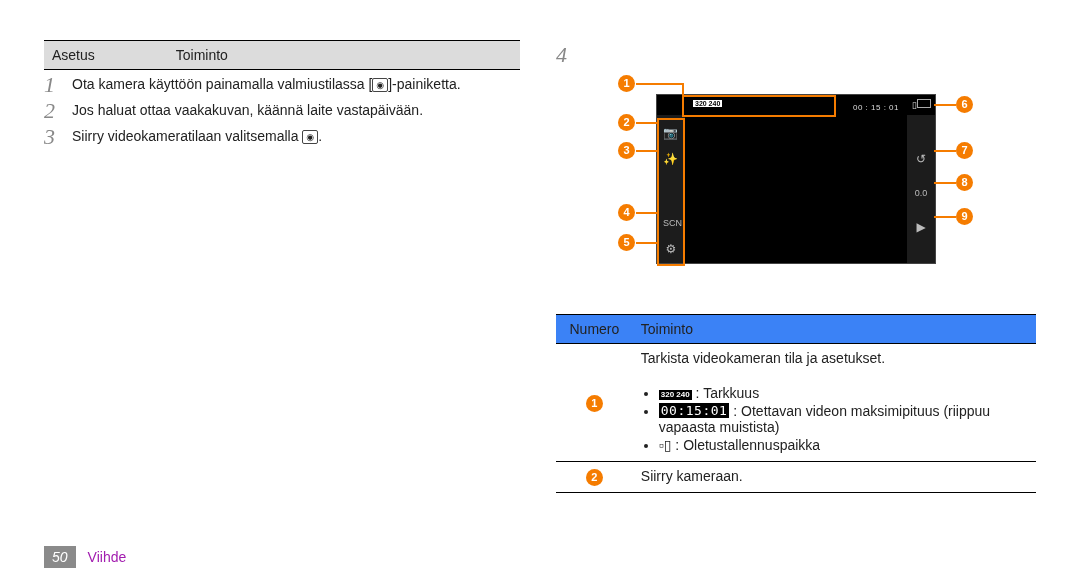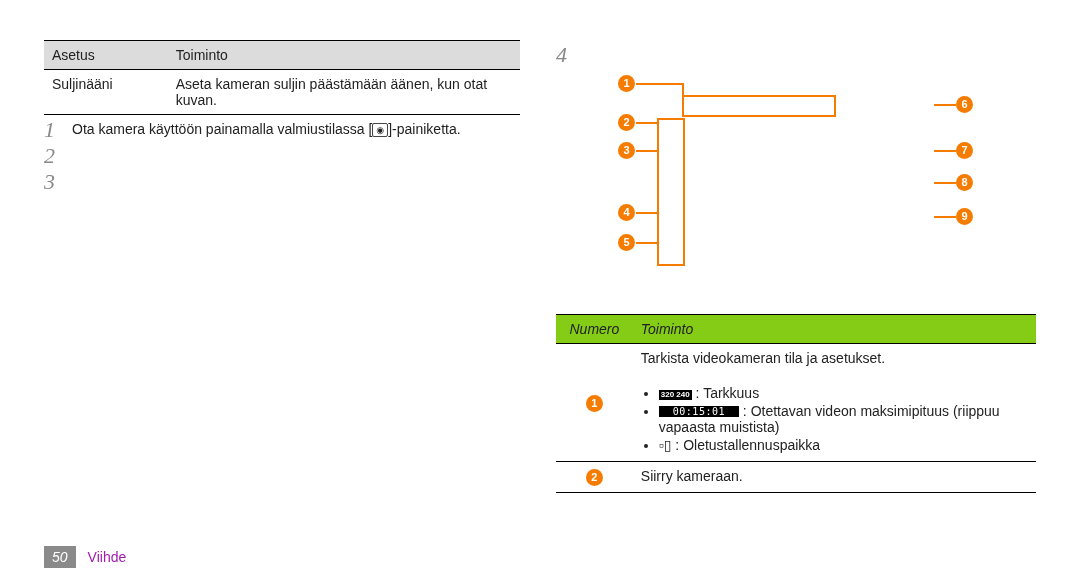--- a/index.html
+++ b/index.html
@@ -193,23 +193,22 @@
   border-bottom: 1px solid #000;
   margin-top: 10px;
 }
 table.callouts th, table.callouts td {
   border-top: 1px solid #000;
   padding: 6px 8px;
   text-align: left;
   vertical-align: top;
 }
 table.callouts th {
-  background: #84cc16;
+  background: #3b82f6;
   font-weight: 400;
-  font-style: italic;
 }
 table.callouts .numcell {
   width: 16%;
   text-align: center;
   vertical-align: middle;
 }
 .orangecircle {
   display: inline-block;
   width: 17px;
   height: 17px;
@@ -233,25 +232,25 @@
   background: #000;
   color: #fff;
   font-size: 8px;
   font-weight: 700;
   padding: 0 2px;
   line-height: 10px;
   vertical-align: 1px;
 }
 .tinytime {
   font-family: monospace;
-  font-size: 10px;
+  font-size: 13px;
   letter-spacing: 0.5px;
   background: #000;
   color: #fff;
-  padding: 0 14px;
+  padding: 0 2px;
   vertical-align: 1px;
 }
 
 .footer {
   position: absolute;
   bottom: 18px;
   left: 44px;
   display: flex;
   align-items: center;
   gap: 12px;
@@ -272,48 +271,67 @@
 
 <div class="page">
 
   <div class="col">
     <table class="settings">
       <tbody>
           <tr>
         <th class="col1">Asetus</th>
         <th>Toiminto</th>
       </tr>
-      <tr>
-        <td>Suljinääni</td>
-        <td>Aseta kameran suljin päästämään äänen, kun otat kuvan.</td>
-      </tr>
     </tbody>
       </table>
 
 
     <div class="step">
       <div class="num">1</div>
       <div class="body">
         <span>Ota kamera käyttöön painamalla valmiustilassa [</span><span class="iconbox">◉</span><span>]-painiketta.</span>
       </div>
     </div>
     <div class="step">
       <div class="num">2</div>
+      <div class="body">Jos haluat ottaa vaakakuvan, käännä laite vastapäivään.</div>
     </div>
     <div class="step">
       <div class="num">3</div>
+      <div class="body">
+        <span>Siirry videokameratilaan valitsemalla </span><span class="iconbox">◉</span><span>.</span>
+      </div>
     </div>
   </div>
 
   <div class="col">
     <div class="step">
       <div class="num">4</div>
     </div>
 
     <div class="diagram">
+      <div class="screen">
+        <div class="topbar"></div>
+        <div class="resbox">320
+240</div>
+        <div class="time">00 : 15 : 01</div>
+        <div class="storage">▯</div>
+        <div class="batt"></div>
+        <div class="leftstrip"></div>
+        <div class="rightstrip"></div>
+
+        <div class="sicon" style="left:6px; top:30px">📷</div>
+        <div class="sicon" style="left:6px; top:56px">✨</div>
+        <div class="sicon" style="left:6px; top:120px; font-size:9px;">SCN</div>
+        <div class="sicon" style="left:6px; top:146px">⚙</div>
+
+        <div class="sicon" style="right:6px; top:56px">↺</div>
+        <div class="sicon" style="right:6px; top:90px; font-size:9px;">0.0</div>
+        <div class="sicon" style="right:6px; top:124px">▶</div>
+      </div>
 
       <div class="hlborder" style="left:126px; top:21px; width:150px; height:18px"></div>
       <div class="hlborder" style="left:101px; top:44px; width:24px; height:144px"></div>
 
       <div class="callout" style="left:62px; top:1px">1</div>
       <div class="leader" style="left:80px; top:9px; width:48px; height:2px"></div>
       <div class="leader" style="left:126px; top:9px; width:2px; height:13px"></div>
 
       <div class="callout" style="left:62px; top:40px">2</div>
       <div class="leader" style="left:80px; top:48px; width:22px; height:2px"></div>

